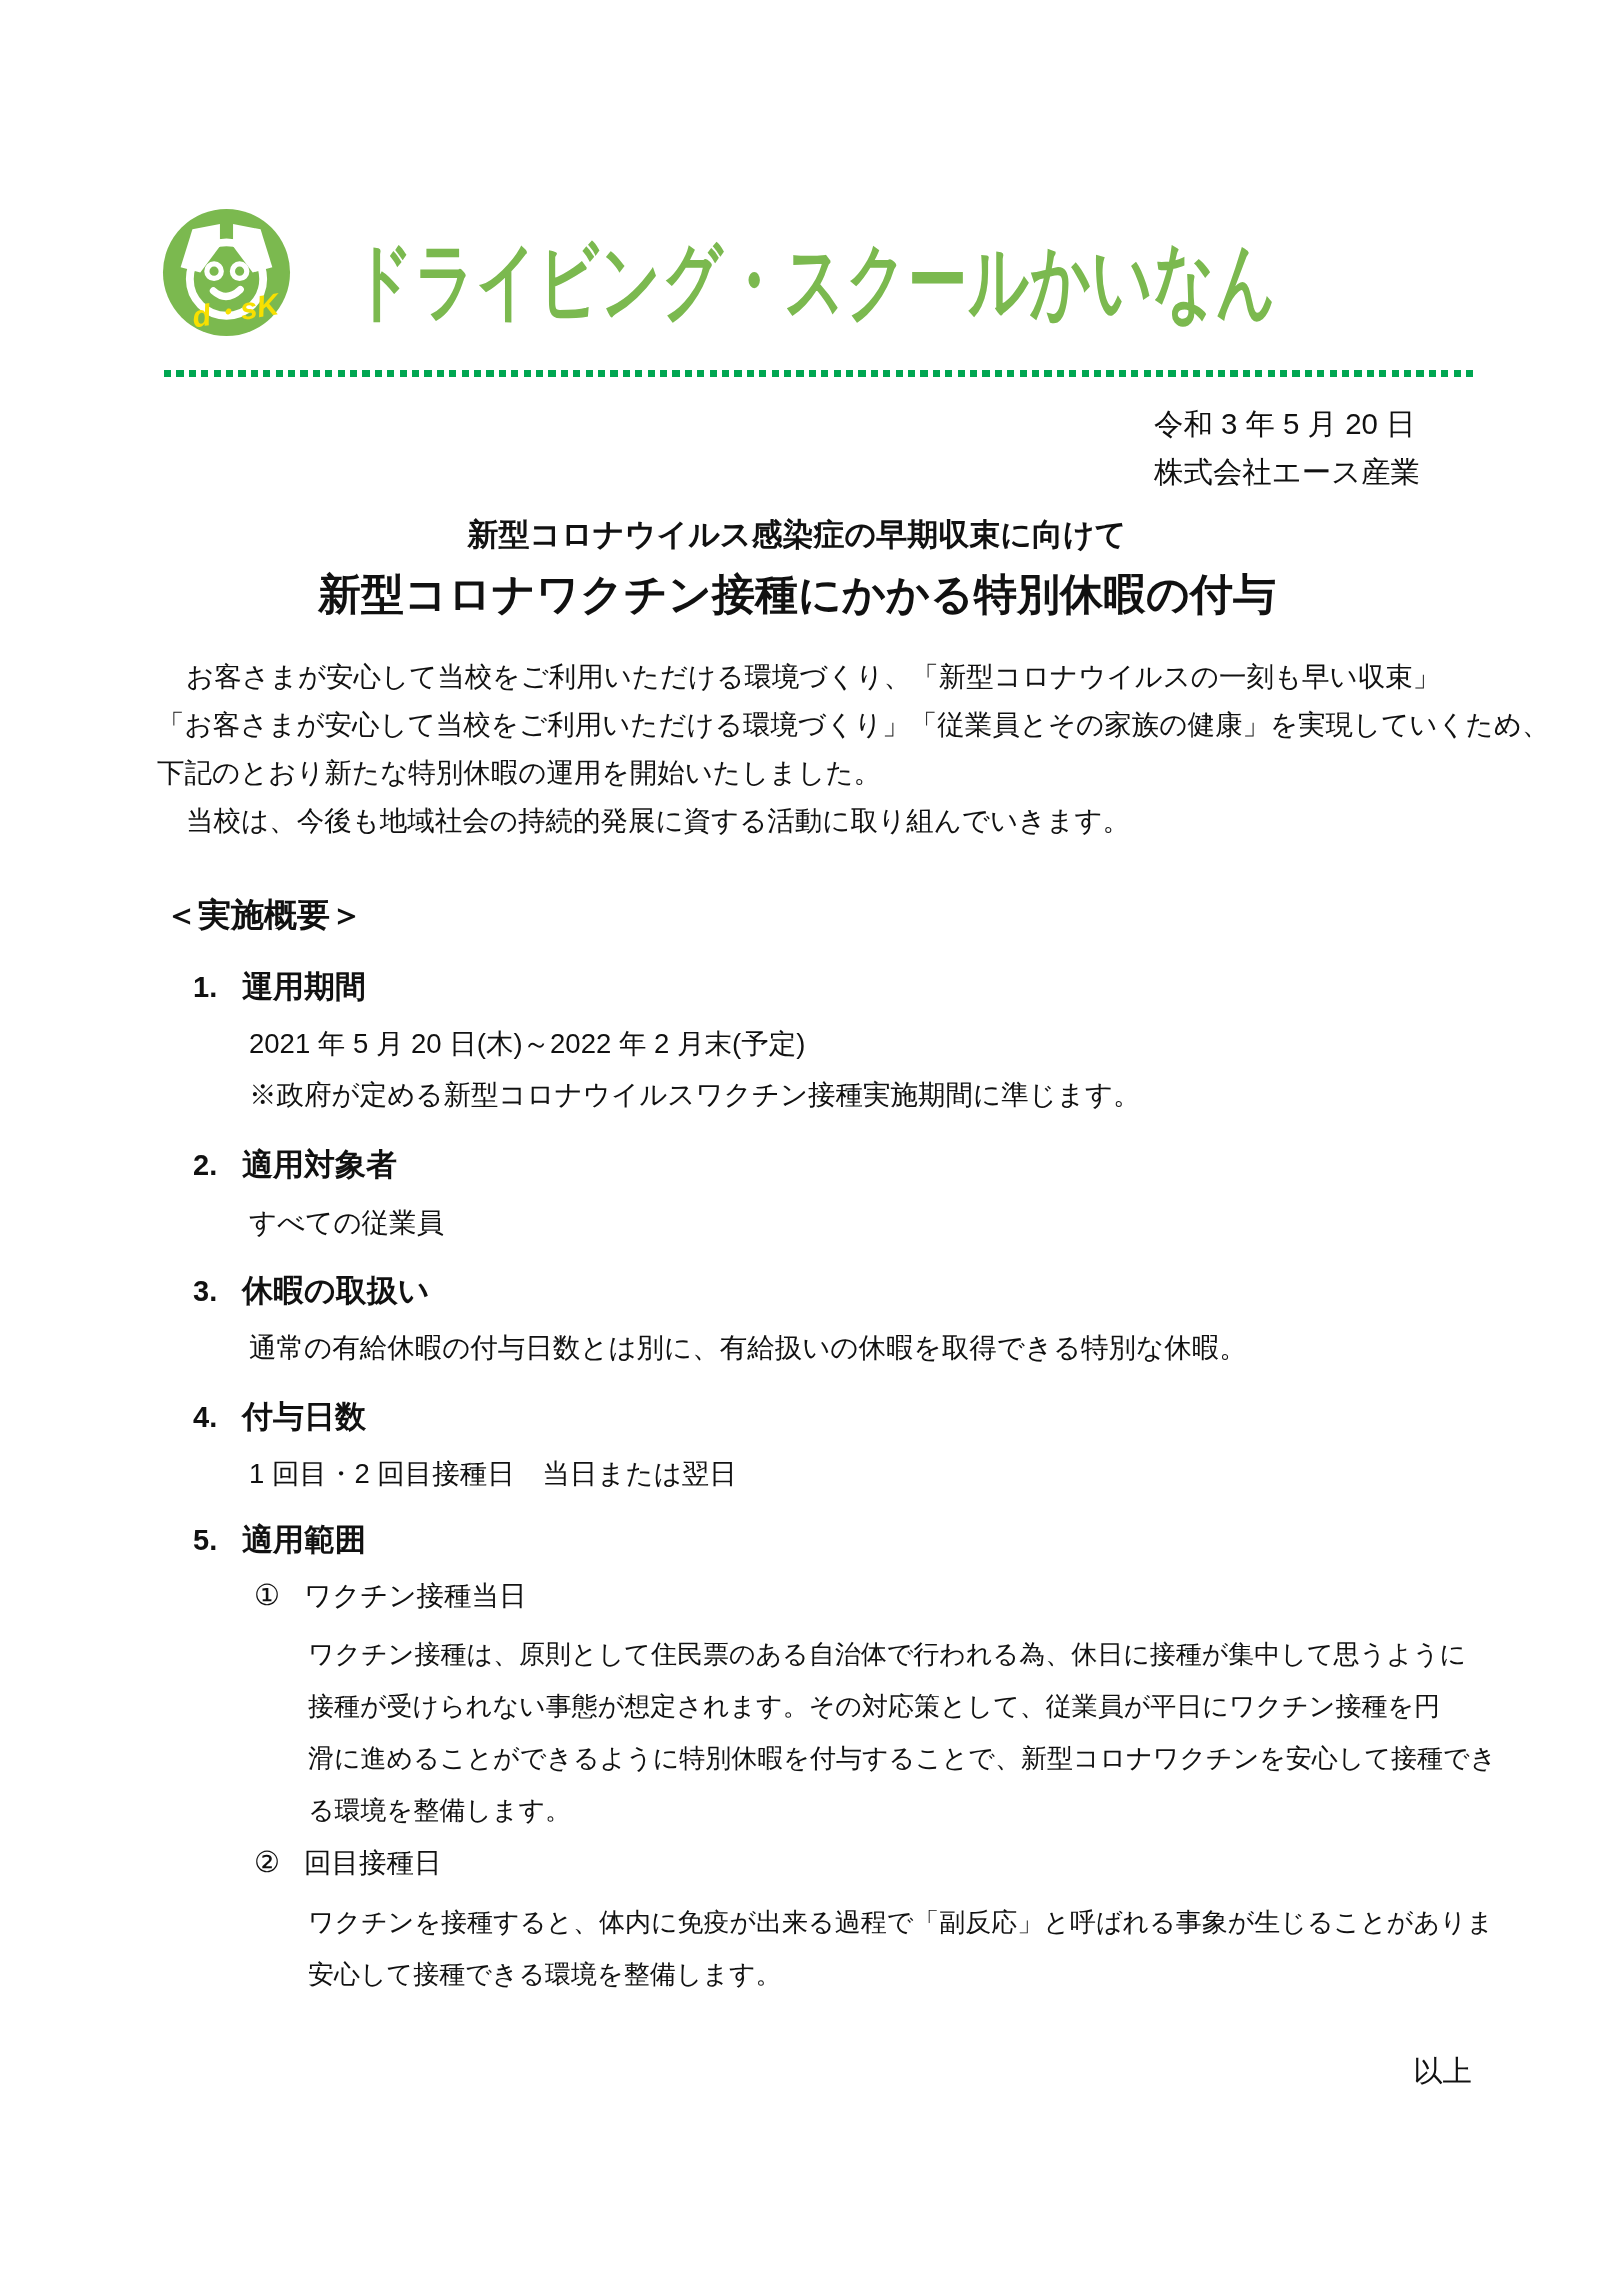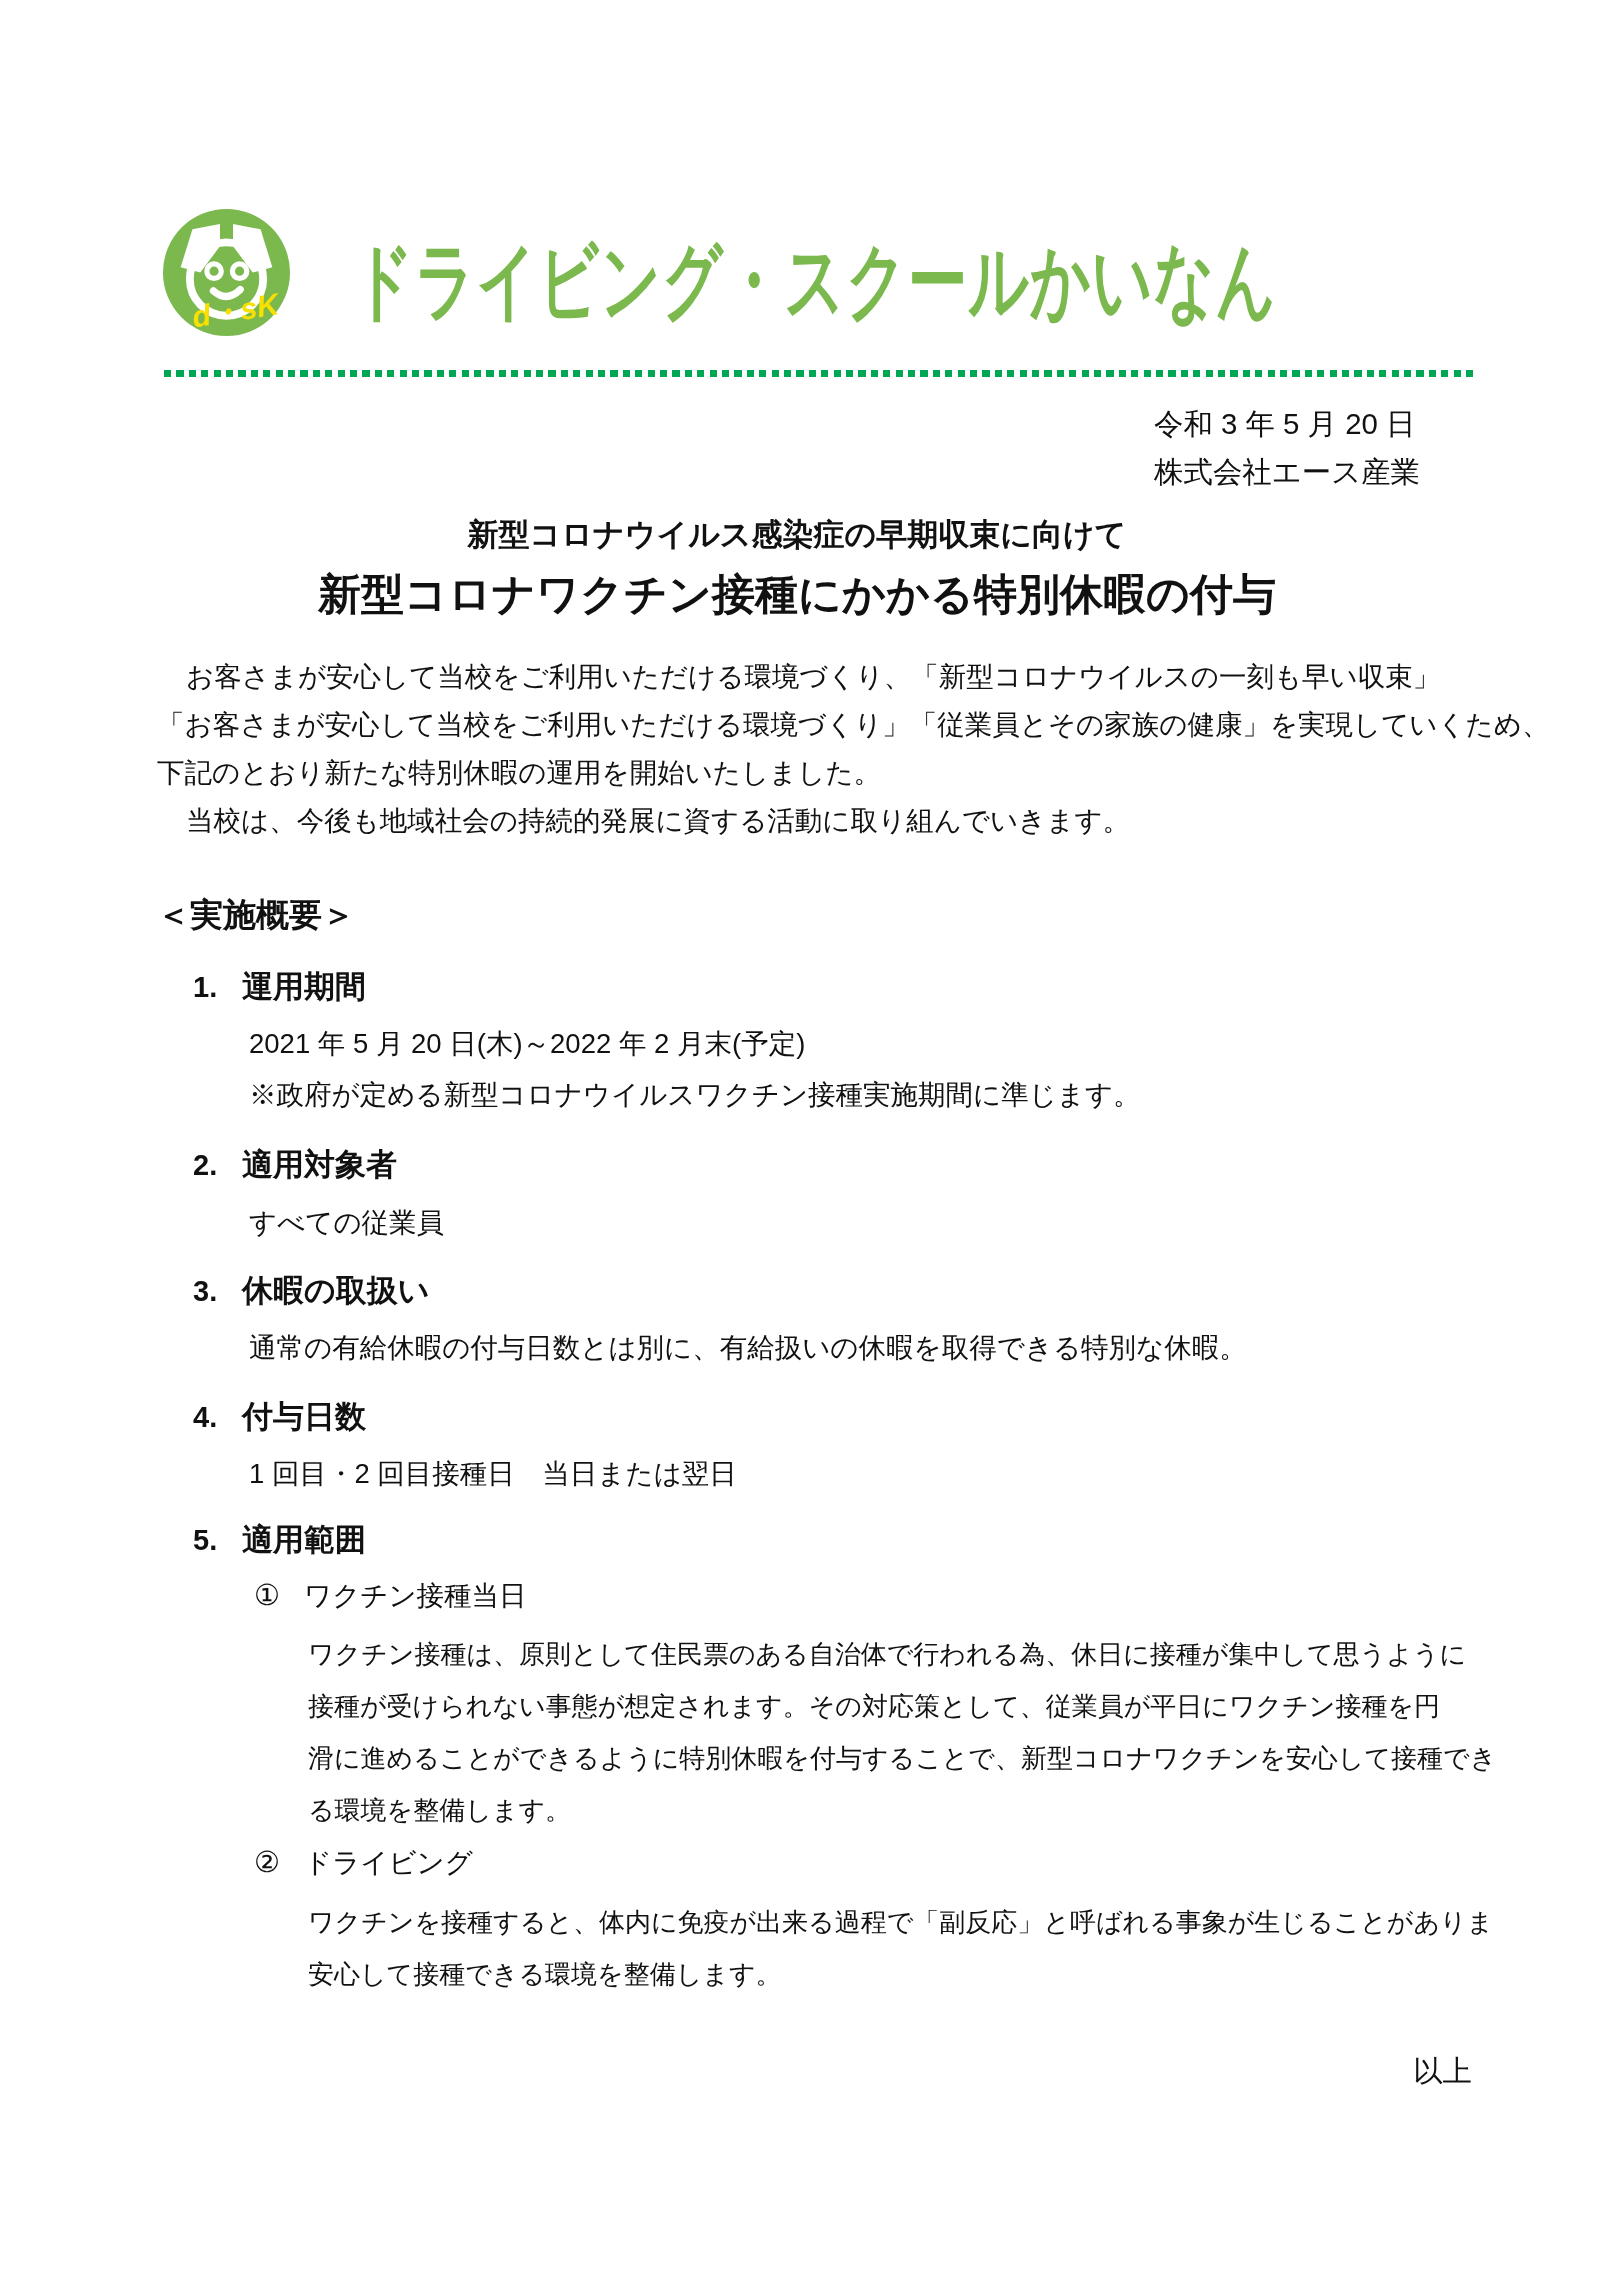--- a/index.html
+++ b/index.html
@@ -36,21 +36,21 @@
   
   .title-block { left:0; top:507px; width:1594px; text-align:center; }
   .doc-subtitle { font-size:31px; line-height:55px; font-weight:bold; }
   .doc-title    { font-size:43px; line-height:65px; font-weight:bold; }
 
   
   .intro { left:157px; top:653px; width:1322px; font-size:27.5px; line-height:48px; }
   .indent1 { padding-left:29px; }
 
   
-  .overview-heading { left:157px; top:895px; font-size:33px; line-height:39px; font-weight:bold; }
+  .overview-heading { left:165px; top:895px; font-size:33px; line-height:39px; font-weight:bold; }
 
   .sec-head { left:193px; font-size:31px; line-height:39px; font-weight:bold; white-space:nowrap; }
   .sec-num  { display:inline-block; width:49px; font-size:29px; }
   .sec-body { left:249px; font-size:27.5px; line-height:51px; white-space:nowrap; }
 
   .sub-head { left:254px; font-size:27.5px; line-height:39px; white-space:nowrap; }
   .sub-marker { display:inline-block; width:50px; font-size:29px; }
   .sub-body { left:308px; font-size:26px; line-height:52px; white-space:nowrap; }
 
   .closing { right:151px; top:2051px; font-size:29.4px; line-height:39px; }
@@ -133,21 +133,21 @@
     <span class="sub-marker">①</span><span>ワクチン接種当日</span>
   </div>
   <div class="abs sub-body" style="top:1628px">
     <div>ワクチン接種は、原則として住民票のある自治体で行われる為、休日に接種が集中して思うように</div>
     <div>接種が受けられない事態が想定されます。その対応策として、従業員が平日にワクチン接種を円</div>
     <div>滑に進めることができるように特別休暇を付与することで、新型コロナワクチンを安心して接種でき</div>
     <div>る環境を整備します。</div>
   </div>
 
   <div class="abs sub-head" style="top:1843px">
-    <span class="sub-marker">②</span><span>ドライビング</span>
+    <span class="sub-marker">②</span><span>回目接種日</span>
   </div>
   <div class="abs sub-body" style="top:1896px">
     <div>ワクチンを接種すると、体内に免疫が出来る過程で「副反応」と呼ばれる事象が生じることがありま</div>
     <div>安心して接種できる環境を整備します。</div>
   </div>
 
   <div class="abs closing nowrap">以上</div>
 
 </div>
 

